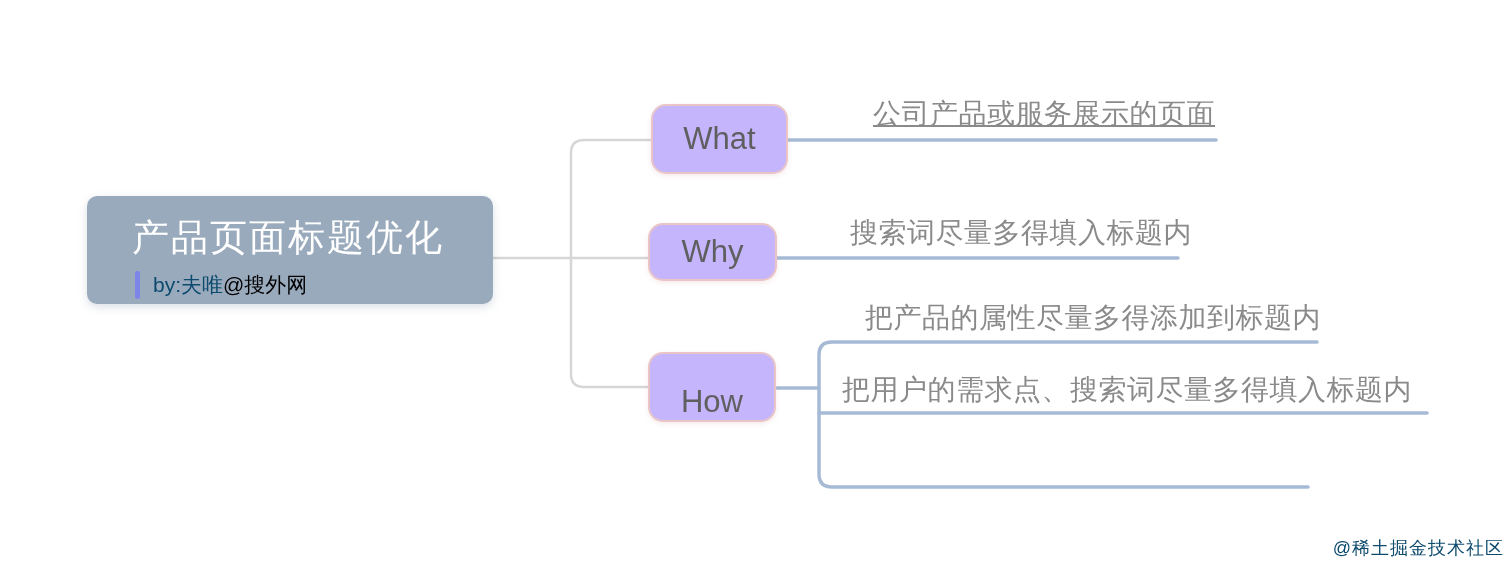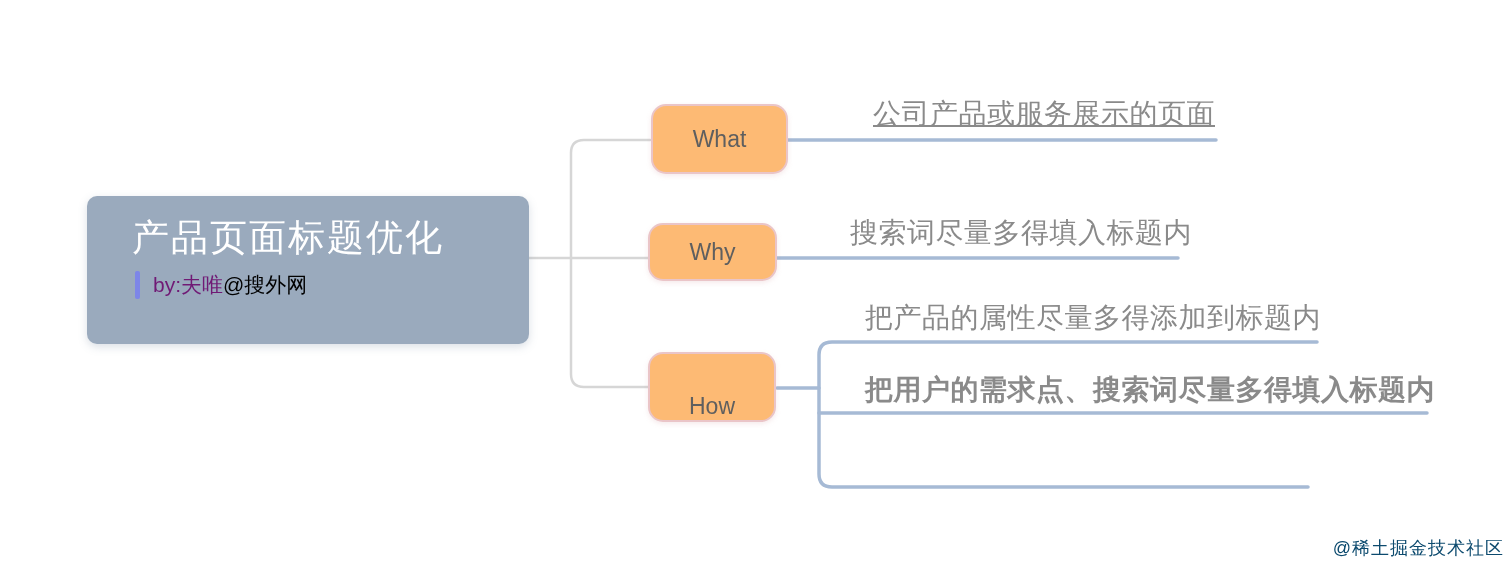--- a/index.html
+++ b/index.html
@@ -7,59 +7,58 @@
     width:1512px;height:575px;background:#ffffff;overflow:hidden;position:relative;
     font-family:"Liberation Sans","DejaVu Sans",sans-serif;
   }
   .canvas{position:absolute;inset:0;width:1512px;height:575px;}
   svg.wires{position:absolute;left:0;top:0;width:1512px;height:575px;z-index:1;}
   svg.wires path{fill:none;}
   svg.wires path.gray{stroke:#d6d6d6;stroke-width:2.5;stroke-linecap:round;}
   svg.wires path.blue{stroke:#a6bad5;stroke-width:3.5;stroke-linecap:round;}
 
   .root-node{
-    position:absolute;left:87px;top:196px;width:406px;height:148px;z-index:2;
+    position:absolute;left:87px;top:196px;width:406px;height:108px;z-index:2;
     background:#9aaabd;border-radius:10px;
     box-shadow:0 3px 8px rgba(110,130,155,.25);
-    padding-left:36px;
   }
   .root-title{
     position:absolute;left:45px;top:17px;
     font-size:37px;letter-spacing:2px;color:#ffffff;white-space:nowrap;
   }
   .root-byline{
     position:absolute;left:48px;top:74px;height:30px;
     display:flex;align-items:center;
   }
   .byline-bar{
     width:5px;height:28px;background:#7d86e8;border-radius:2px;
     display:inline-block;margin-right:13px;flex:0 0 auto;
   }
-  .byline-author{font-size:21px;color:#701a75;white-space:nowrap;}
+  .byline-author{font-size:21px;color:#0c4a6e;white-space:nowrap;}
   .byline-site{font-size:21px;color:#000000;white-space:nowrap;}
 
   .branch-node{
     position:absolute;z-index:2;
-    background:#fdba74;border:2px solid #eac5c8;border-radius:15px;
+    background:#c4b5fd;border:2px solid #eac5c8;border-radius:15px;
     box-shadow:0 2px 5px rgba(215,160,165,.22);
     display:flex;align-items:center;justify-content:center;
-    font-size:23px;color:#5f5f5f;box-sizing:border-box;
+    font-size:31px;color:#5f5f5f;box-sizing:border-box;
   }
   .branch-what{left:651px;top:104px;width:137px;height:70px;}
   .branch-why{left:648px;top:223px;width:129px;height:58px;}
   .branch-how{left:648px;top:352px;width:128px;height:70px;align-items:flex-end;}
 
   .leaf{
     position:absolute;z-index:2;
     font-size:28px;color:#8a8a8a;white-space:nowrap;letter-spacing:0.5px;
   }
   .leaf-what-1{left:873px;top:95px;text-decoration:underline;}
   .leaf-why-1{left:850px;top:214px;}
   .leaf-how-1{left:865px;top:299px;}
-  .leaf-how-2{left:865px;top:371px;font-weight:bold;}
+  .leaf-how-2{left:842px;top:371px;}
   .leaf-how-3{left:865px;top:443px;}
 
   .watermark{
     position:absolute;right:8px;top:536px;z-index:2;
     font-size:18px;color:#0c4a6e;letter-spacing:1px;
   }
 </style>
 </head>
 <body>
 

